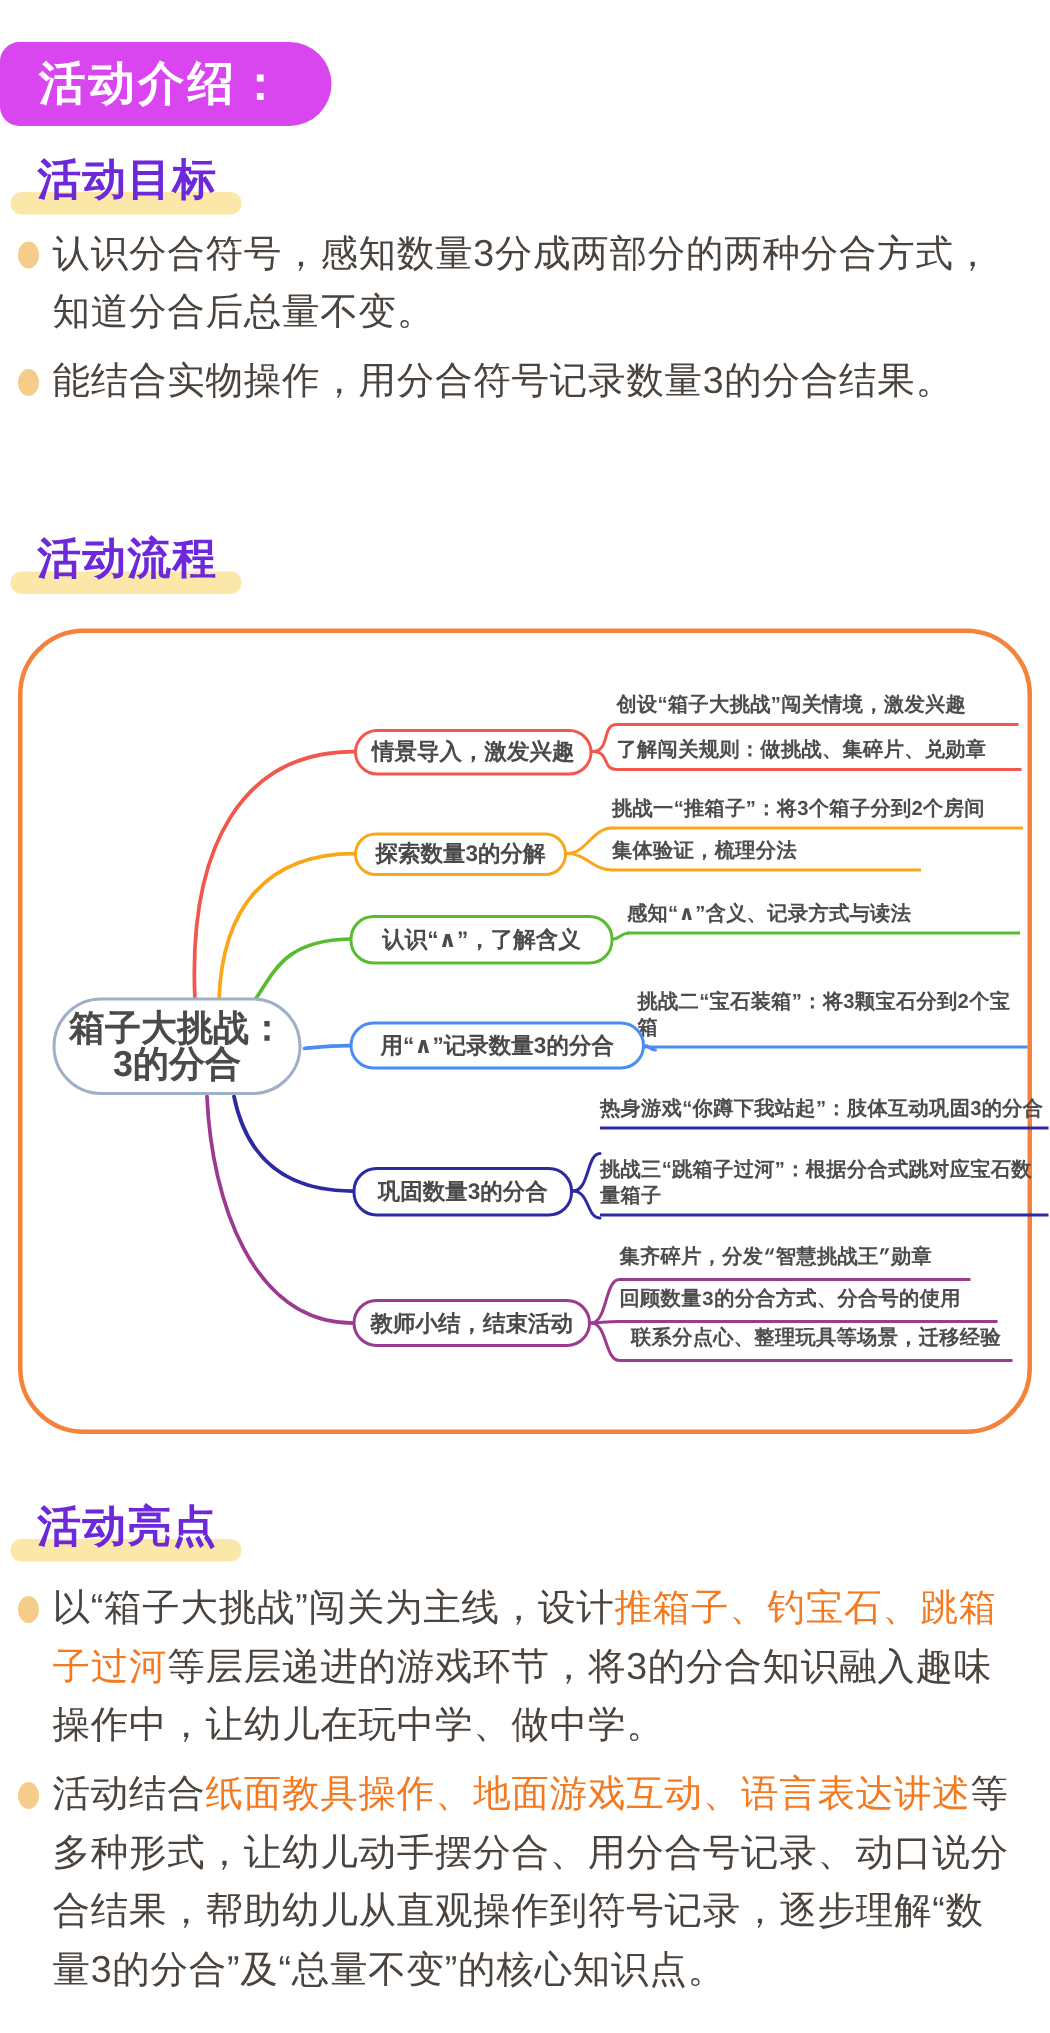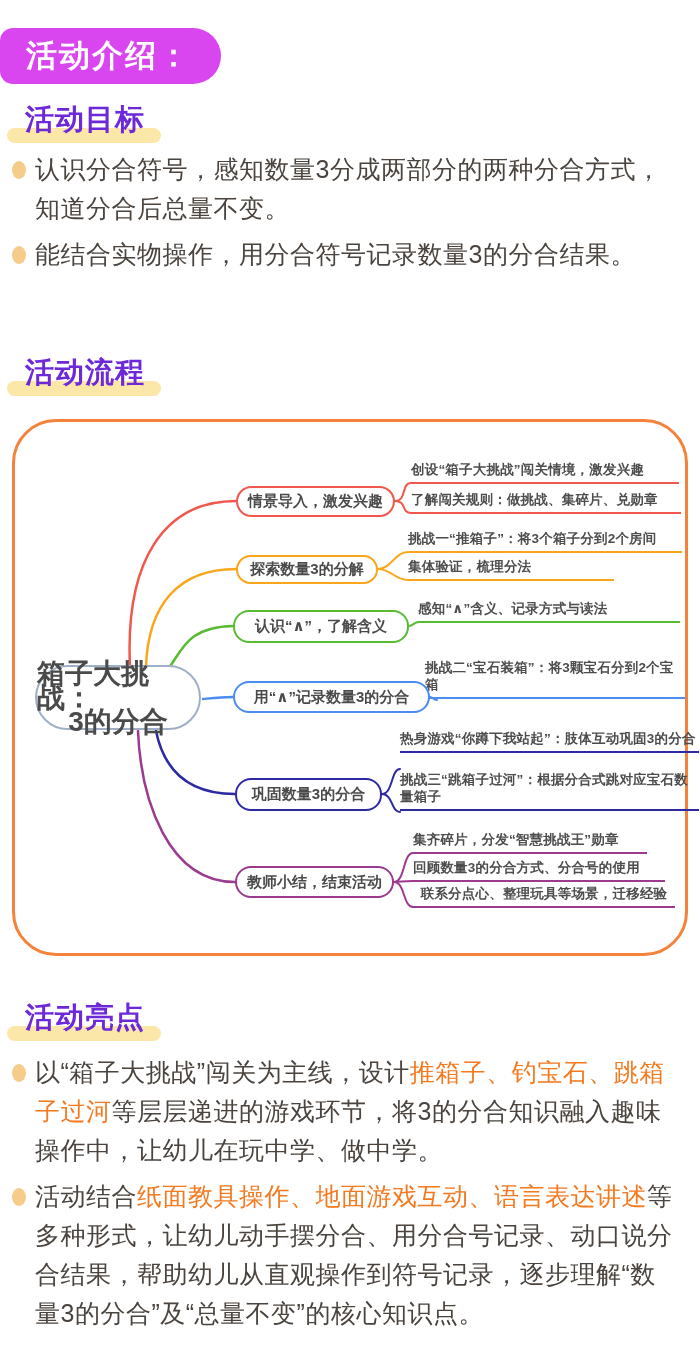--- a/index.html
+++ b/index.html
@@ -27,33 +27,33 @@
     background:#f6cc8a; border-radius:50%; }
   .hl-orange { color:#f4791f; }
 
   
   .map { position:absolute; left:12px; top:419px; width:676px; height:537px;
     border:3px solid #f5823b; border-radius:44px; background:#fff; }
   .map svg { position:absolute; left:0; top:0; }
   .root-node { position:absolute; left:20px; top:243px; width:166px; height:65px;
     background:#fff; border:2px solid #9fafc6; border-radius:33px;
     display:flex; flex-direction:column; align-items:center; justify-content:center;
-    font-size:28px; font-weight:bold; color:#4a4a4a; line-height:24px; z-index:3; }
+    font-size:24px; font-weight:bold; color:#4a4a4a; line-height:24px; z-index:3; }
   .pill { position:absolute; background:#fff; border:2px solid; border-radius:16px;
     display:flex; align-items:center; justify-content:center; white-space:nowrap;
     font-size:15px; font-weight:bold; color:#4a4a4a; z-index:3; }
   .kid { position:absolute; font-size:13.5px; line-height:17px; font-weight:600;
     color:#4d4d4d; padding-bottom:4px; border-bottom:2px solid; z-index:2; letter-spacing:0.2px; }
 
   .c-red    { border-color:#f2574d; }
   .c-amber  { border-color:#f9a61a; }
   .c-green  { border-color:#58bb31; }
   .c-blue   { border-color:#4a8cf0; }
   .c-navy   { border-color:#2c29a2; }
-  .c-purple { border-color:#9c3a90; }
+  .c-purple { border-color:#9c3a90;font-family:Liberation Mono, monospace; }
 
   
   .b1 { left:221px; top:64px;  width:159px; height:31px; }
   .b2 { left:221px; top:133px; width:142px; height:29px; }
   .b3 { left:218px; top:188px; width:176px; height:33px; }
   .b4 { left:218px; top:259px; width:197px; height:32px; }
   .b5 { left:220px; top:356px; width:147px; height:33px; }
   .b6 { left:220px; top:444px; width:159px; height:32px; }
 
   

